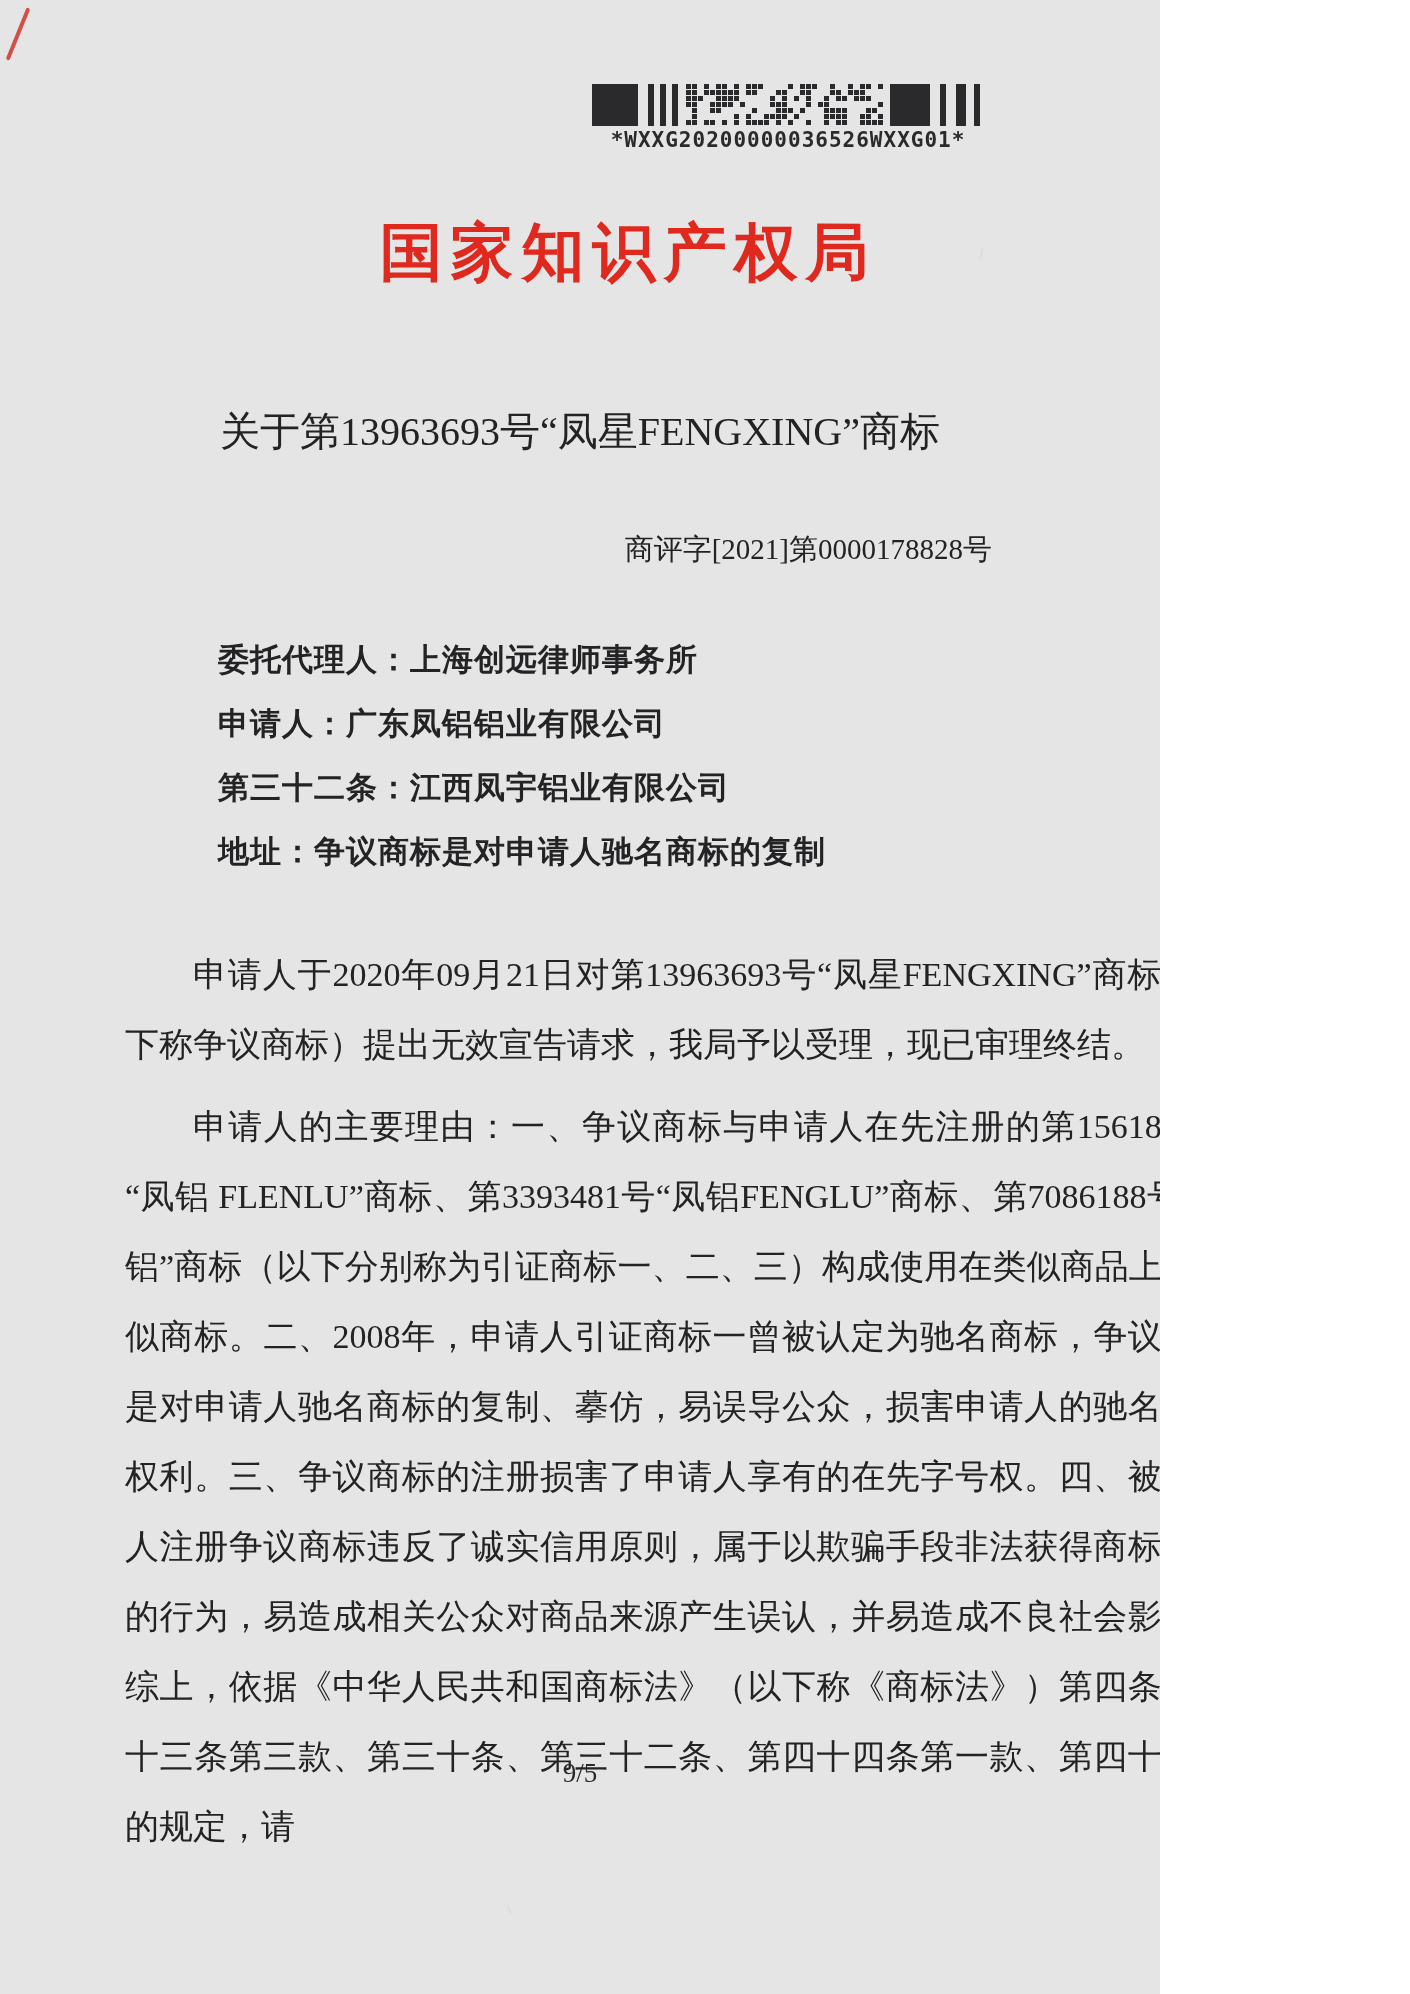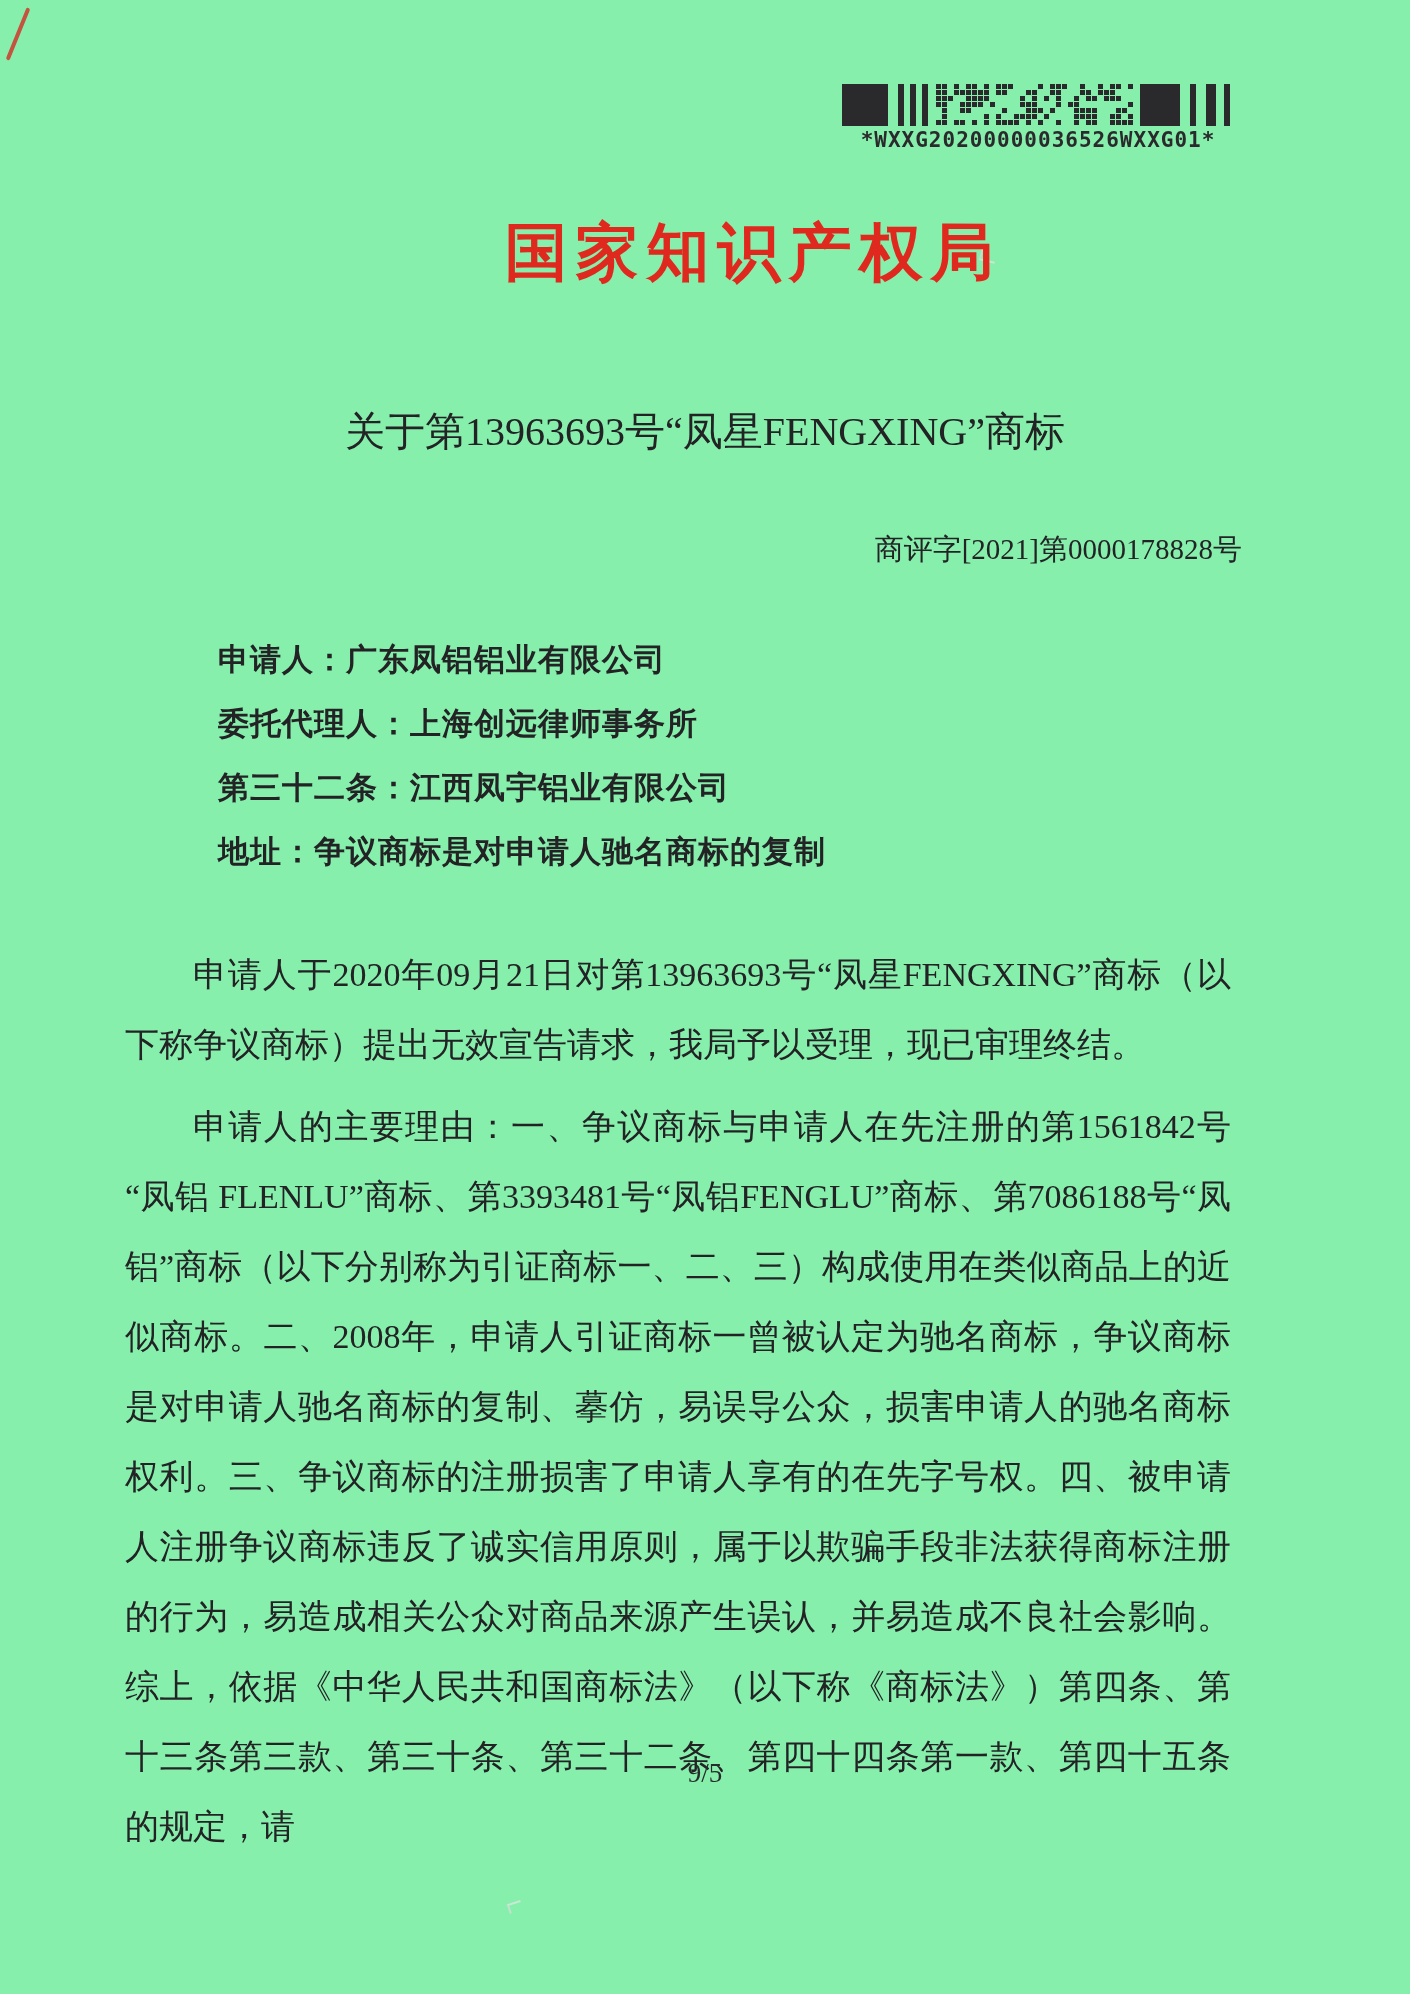--- a/index.html
+++ b/index.html
@@ -1,20 +1,20 @@
 <!DOCTYPE html>
 <html lang="zh"><head>
 <meta charset="utf-8">
 <style>
   html, body { margin: 0; padding: 0; background: #ffffff; }
   .page {
     position: relative;
-    width: 1410px;
+    width: 1160px;
     height: 1994px;
-    background: #86efac;
+    background: #e5e5e5;
     overflow: hidden;
     font-family: "Liberation Serif", "DejaVu Serif", serif;
     color: #1d1d1f;
   }
 
   
   .corner-slash {
     position: absolute;
     left: 16px; top: 6px;
     width: 4px; height: 56px;
@@ -277,22 +277,22 @@
 
   <div class="agency-title" id="agency-title" style="color: rgb(224, 41, 30);">国家知识产权局</div>
 
   <div class="doc-title">
     <div>关于第13963693号“凤星FENGXING”商标</div>
   </div>
 
   <div class="ref-number">商评字[2021]第0000178828号</div>
 
   <div class="parties">
+    <div>委托代理人：上海创远律师事务所</div>
     <div>申请人：广东凤铝铝业有限公司</div>
-    <div>委托代理人：上海创远律师事务所</div>
     <div>第三十二条：江西凤宇铝业有限公司</div>
     <div>地址：争议商标是对申请人驰名商标的复制</div>
   </div>
 
   <div class="body-text">
     <p>申请人于2020年09月21日对第13963693号“凤星FENGXING”商标（以下称争议商标）提出无效宣告请求，我局予以受理，现已审理终结。</p>
     <p>申请人的主要理由：一、争议商标与申请人在先注册的第1561842号“凤铝 FLENLU”商标、第3393481号“凤铝FENGLU”商标、第7086188号“凤铝”商标（以下分别称为引证商标一、二、三）构成使用在类似商品上的近似商标。二、2008年，申请人引证商标一曾被认定为驰名商标，争议商标是对申请人驰名商标的复制、摹仿，易误导公众，损害申请人的驰名商标权利。三、争议商标的注册损害了申请人享有的在先字号权。四、被申请人注册争议商标违反了诚实信用原则，属于以欺骗手段非法获得商标注册的行为，易造成相关公众对商品来源产生误认，并易造成不良社会影响。综上，依据《中华人民共和国商标法》（以下称《商标法》）第四条、第十三条第三款、第三十条、第三十二条、第四十四条第一款、第四十五条的规定，请</p>
   </div>
 
   <div class="page-number">9/5</div>

